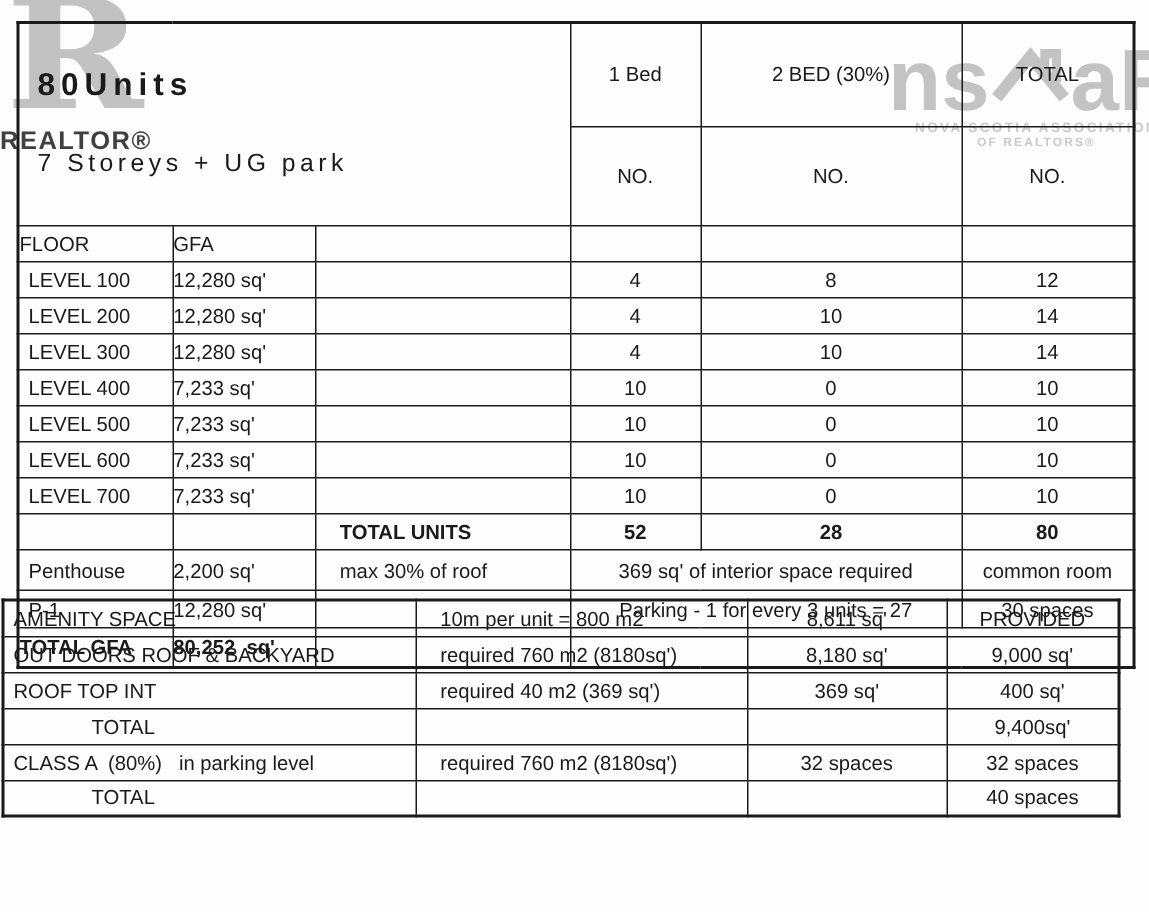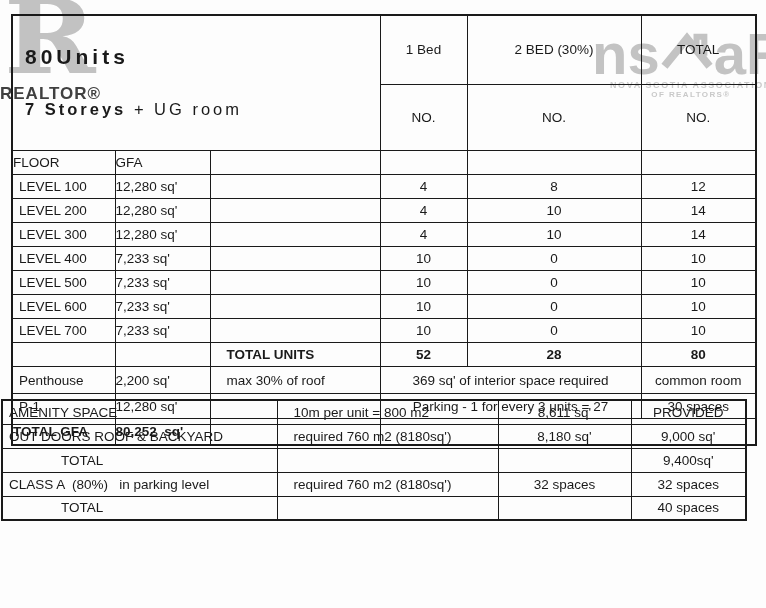--- a/index.html
+++ b/index.html
@@ -43,21 +43,21 @@
   #units-table{left:11px;top:14px;width:744px;border:2.5px solid #1a1a1a;}
   #amenity-table{left:1px;top:399px;width:744px;border:2.5px solid #1a1a1a;}
   .l{text-align:left;}
   .ll{text-align:left;padding-left:6px;}
   .c{text-align:center;}
   .b{font-weight:bold;}
   .indent{padding-left:58px;}
   .title-cell{padding-left:12px;vertical-align:middle;}
   .title-l1{font-weight:bold;font-size:21px;letter-spacing:4px;line-height:22px;}
   .title-l2{font-size:16.5px;letter-spacing:3px;line-height:22px;}
-  .title-l2 .b2{font-weight:bold;}
+  .title-l2 .b2{font-weight:normal;}
   .h24{height:24px;} .h25{height:25px;} .h26{height:26px;} .h27{height:27px;}
 </style>
 </head>
 <body>
 
 <div class="wm wm-realtor">
   <div class="rblock">R</div>
   <div class="rlabel">REALTOR®</div>
 </div>
 
@@ -84,21 +84,21 @@
       <col style="width:95px">
       <col style="width:170px">
     <col style="width:87px">
       <col style="width:174px">
       <col style="width:115px">
   </colgroup>
   <tbody>
       <tr class="h27">
     <td colspan="3" rowspan="2" class="title-cell">
       <div class="title-l1">80Units</div>
-      <div class="title-l2"><span class="b2">7 Storeys</span><span> + UG room</span></div>
+      <div class="title-l2"><span class="b2">7 Storeys</span><span> + UG park</span></div>
     </td>
     <td class="c">1 Bed</td>
     <td class="c">2 BED (30%)</td>
     <td class="c">TOTAL</td>
   </tr>
   <tr class="h26">
     <td class="c">NO.</td>
     <td class="c">NO.</td>
     <td class="c">NO.</td>
   </tr>
@@ -213,20 +213,26 @@
     <td class="c">8,611 sq'</td>
     <td class="c">PROVIDED</td>
   </tr>
   <tr class="h24">
     <td class="ll">OUT DOORS ROOF &amp; BACKYARD</td>
     <td class="l" style="padding-left:16px">required 760 m2 (8180sq')</td>
     <td class="c">8,180 sq'</td>
     <td class="c">9,000 sq'</td>
   </tr>
   <tr class="h24">
+    <td class="ll">ROOF TOP INT</td>
+    <td class="l" style="padding-left:16px">required 40 m2 (369 sq')</td>
+    <td class="c">369 sq'</td>
+    <td class="c">400 sq'</td>
+  </tr>
+  <tr class="h24">
     <td class="l indent">TOTAL</td>
     <td></td>
     <td></td>
     <td class="c">9,400sq'</td>
   </tr>
   <tr class="h24">
     <td class="ll">CLASS A  (80%)   in parking level</td>
     <td class="l" style="padding-left:16px">required 760 m2 (8180sq')</td>
     <td class="c">32 spaces</td>
     <td class="c">32 spaces</td>

